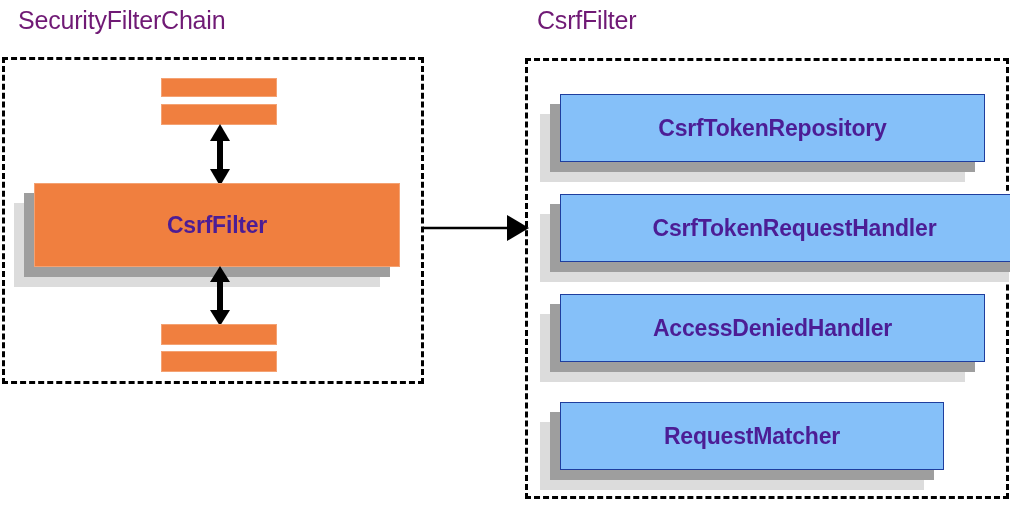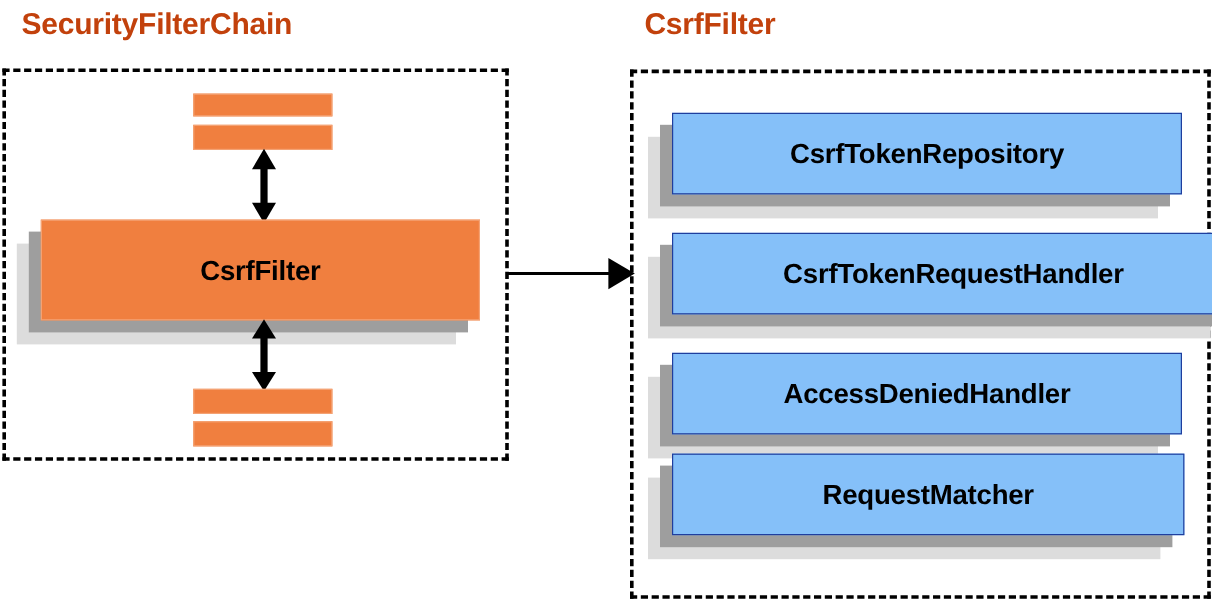--- a/index.html
+++ b/index.html
@@ -16,22 +16,22 @@
     width: 1010px;
     height: 505px;
     background: #ffffff;
     overflow: hidden;
   }
 
   
   .panel-title {
     position: absolute;
     font-size: 25px;
-    font-weight: bold;
-    color: #c2410c;
+    font-weight: normal;
+    color: #701a75;
     letter-spacing: -0.2px;
     white-space: nowrap;
     line-height: 1;
   }
   #title-left  { left: 18px;  top: 8px; }
   #title-right { left: 537px; top: 8px; }
 
   
   .dashed-panel {
     position: absolute;
@@ -71,21 +71,21 @@
     top: 0;
     width: 100%;
     height: 100%;
     display: flex;
     align-items: center;
     justify-content: center;
   }
   .node .label {
     font-size: 23px;
     font-weight: bold;
-    color: #000000;
+    color: #4c1d95;
     white-space: nowrap;
     letter-spacing: -0.2px;
   }
 
   
   .node.blue .face {
     background: #85c0f9;
     border: 1.5px solid #1f3e9e;
   }
   
@@ -169,21 +169,21 @@
   </div>
 
   <div class="node blue" style="left:560px; top:294px; width:425px; height:68px;border-radius:24px;">
     <div class="shadow-far"></div>
     <div class="shadow-near"></div>
     <div class="face">
       <span class="label">AccessDeniedHandler</span>
     </div>
   </div>
 
-  <div class="node blue" style="left:560px; top:378px; width:427px; height:68px;">
+  <div class="node blue" style="left:560px; top:402px; width:384px; height:68px;">
     <div class="shadow-far"></div>
     <div class="shadow-near"></div>
     <div class="face">
       <span class="label">RequestMatcher</span>
     </div>
   </div>
 
 </div>
 
 </body></html>

